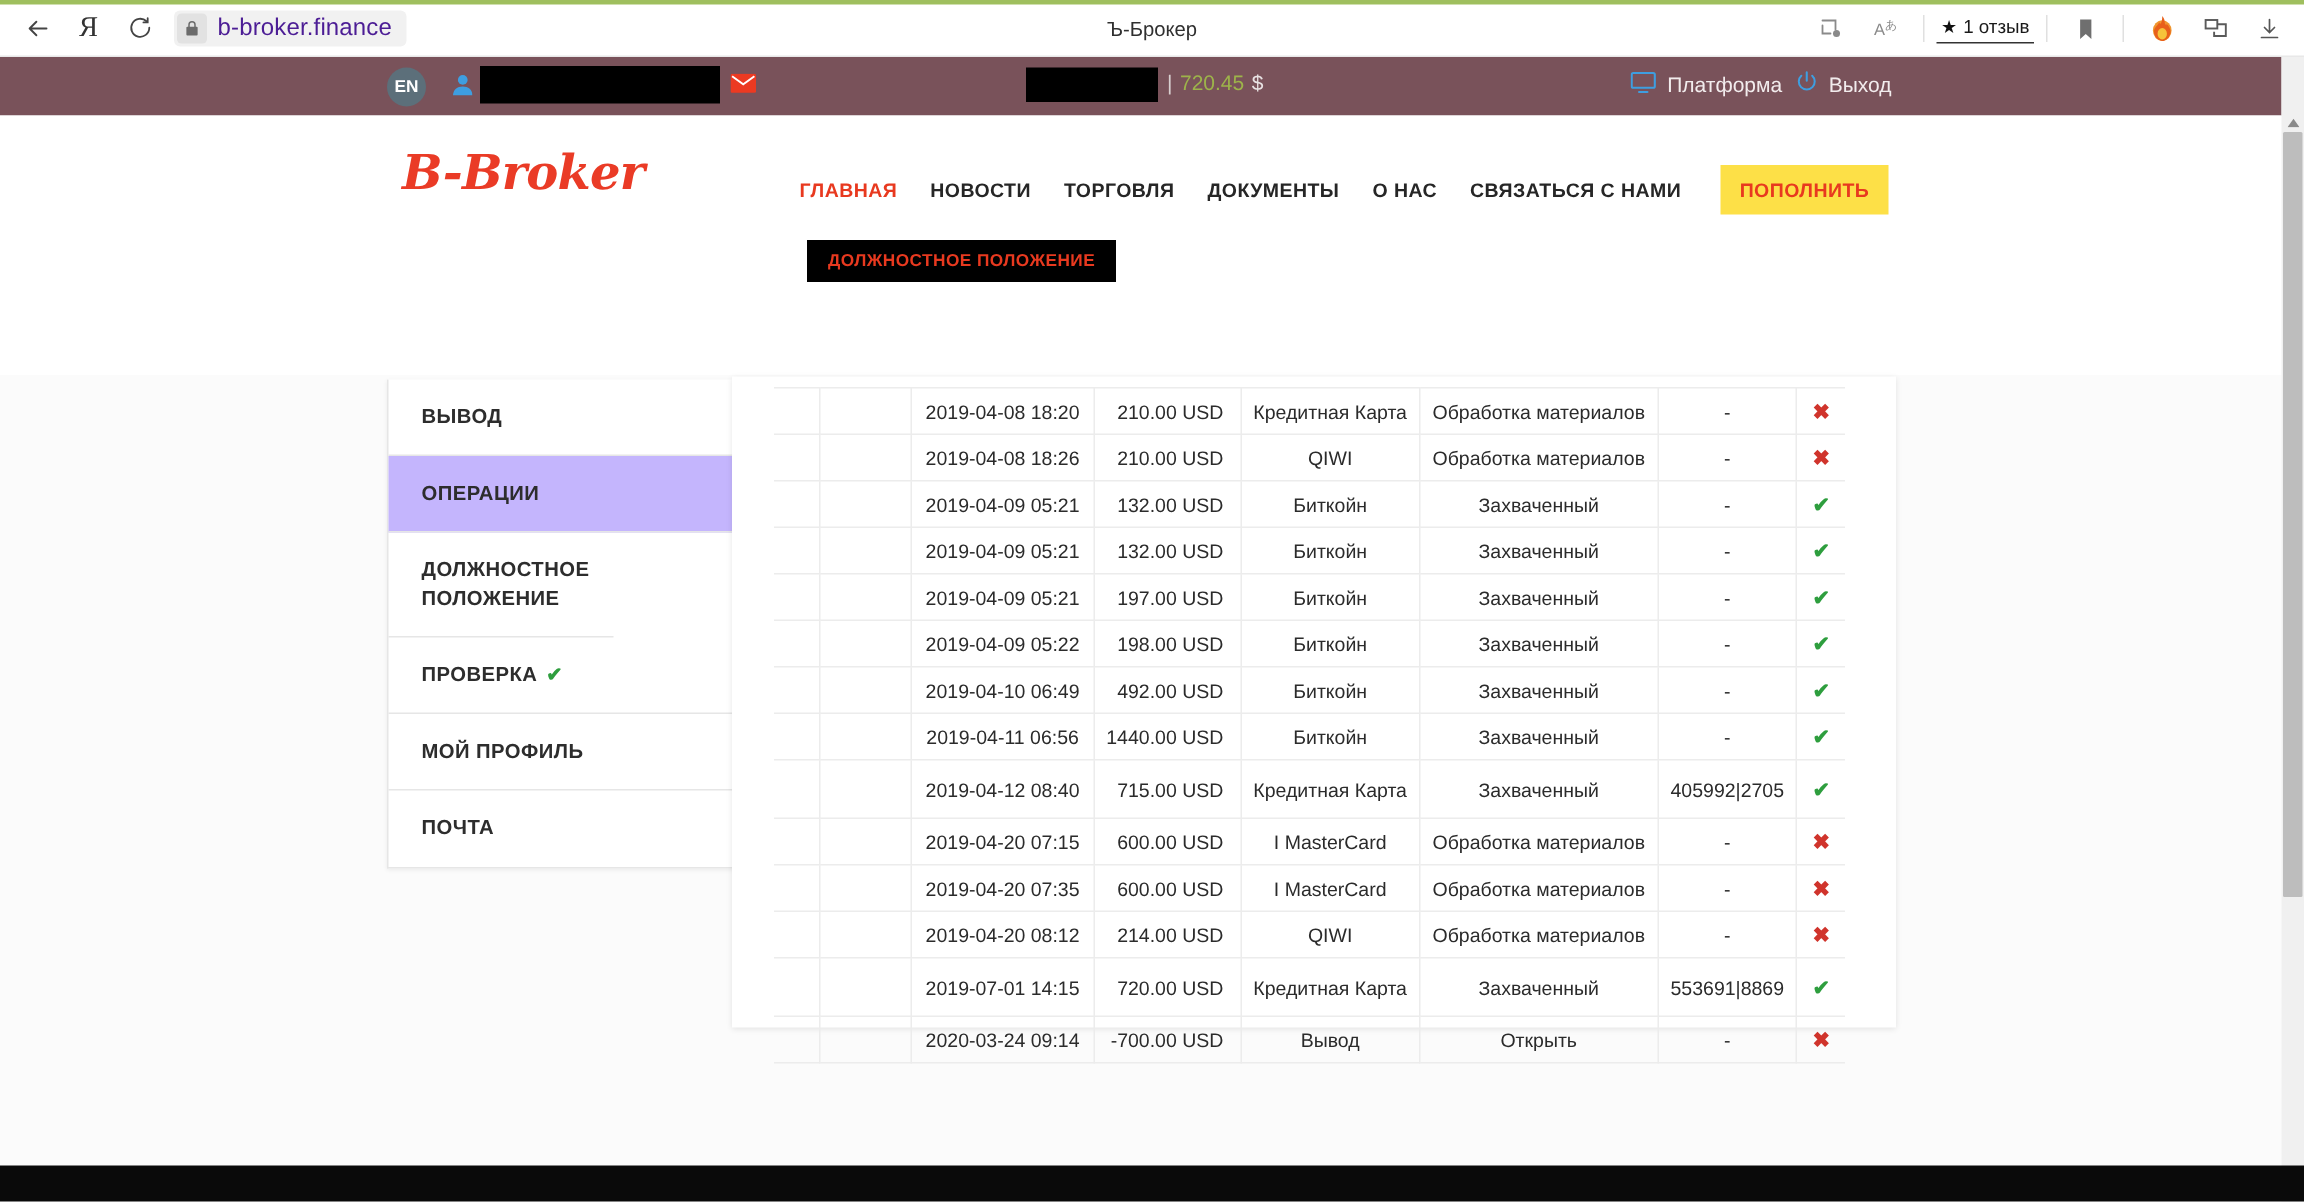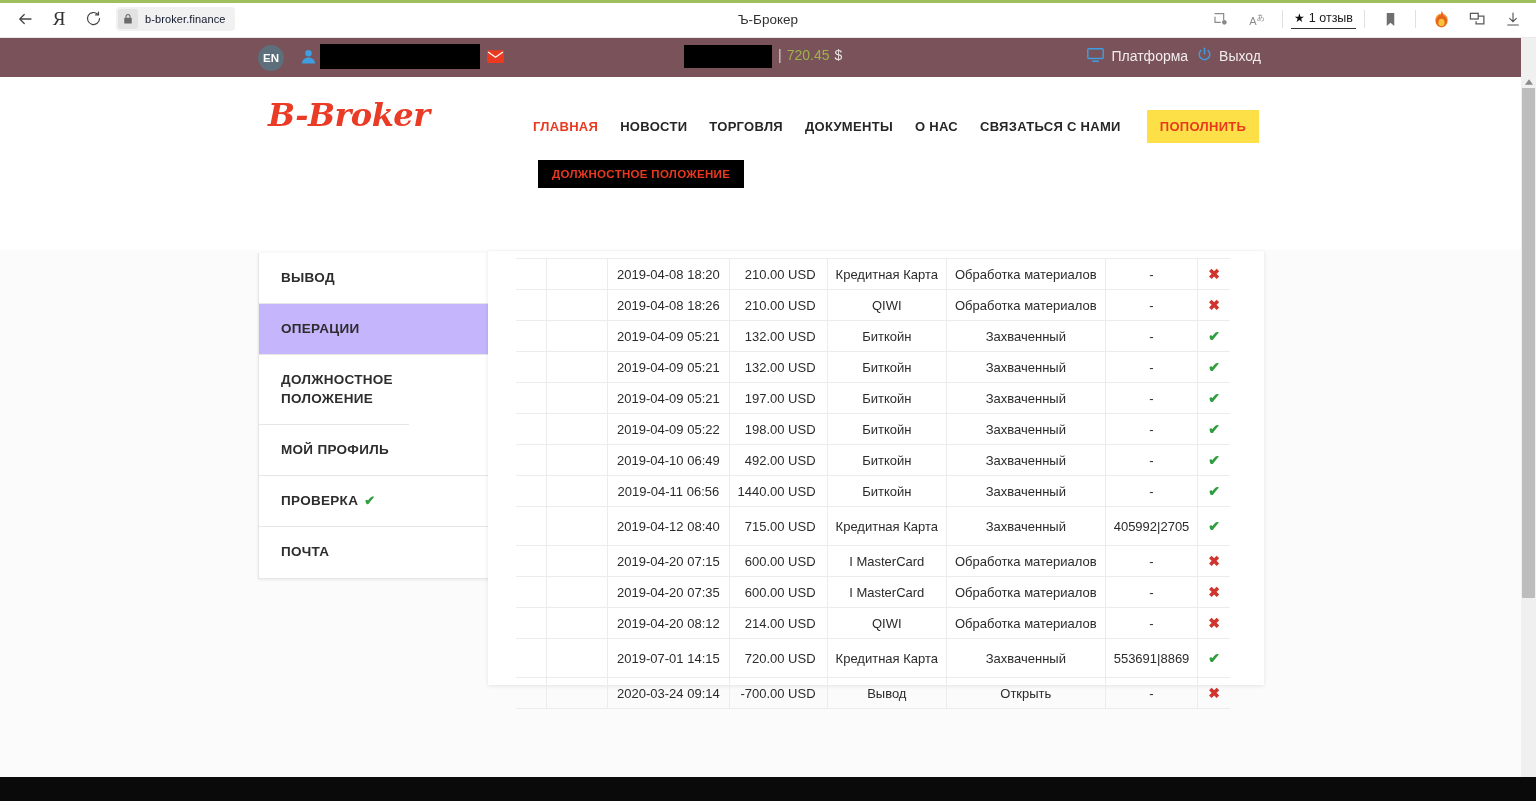--- a/index.html
+++ b/index.html
@@ -35,21 +35,21 @@
     background: #f1f1f1; border-radius: 4px;
     padding: 0 10px 0 2px;
   }
   #lock-badge {
     width: 20px; height: 20px; border-radius: 3px;
     background: #e2e2e2;
     display: flex; align-items: center; justify-content: center;
     margin-right: 7px;
   }
   #addr-text {
-    font-size: 11px; color: #0f172a; letter-spacing: .1px;
+    font-size: 16px; color: #4c1d95; letter-spacing: .1px;
     white-space: nowrap;
   }
   #tab-title {
     position: absolute; left: 0; top: 0; width: 1536px; height: 38px;
     display: flex; align-items: center; justify-content: center;
     font-size: 13.5px; color: #303030; pointer-events: none;
   }
   #toolbar-right {
     position: absolute; right: 6px; top: 0; height: 38px;
     display: flex; align-items: center; gap: 2px;
@@ -360,25 +360,25 @@
   <div class="side-item">
     <span>ВЫВОД</span>
   </div>
   <div class="side-item active">
     <span>ОПЕРАЦИИ</span>
   </div>
   <div class="side-item" style="max-width:150px;">
     <span>ДОЛЖНОСТНОЕ ПОЛОЖЕНИЕ</span>
   </div>
   <div class="side-item">
-    <span>МОЙ ПРОФИЛЬ</span>
-  </div>
-  <div class="side-item">
     <span>ПРОВЕРКА</span>
     <span class="side-check">✔</span>
+  </div>
+  <div class="side-item">
+    <span>МОЙ ПРОФИЛЬ</span>
   </div>
   <div class="side-item">
     <span>ПОЧТА</span>
   </div>
 </div>
 
 <div id="table-card">
   <table id="ops-table">
     <tbody id="ops-body">
         <tr>

